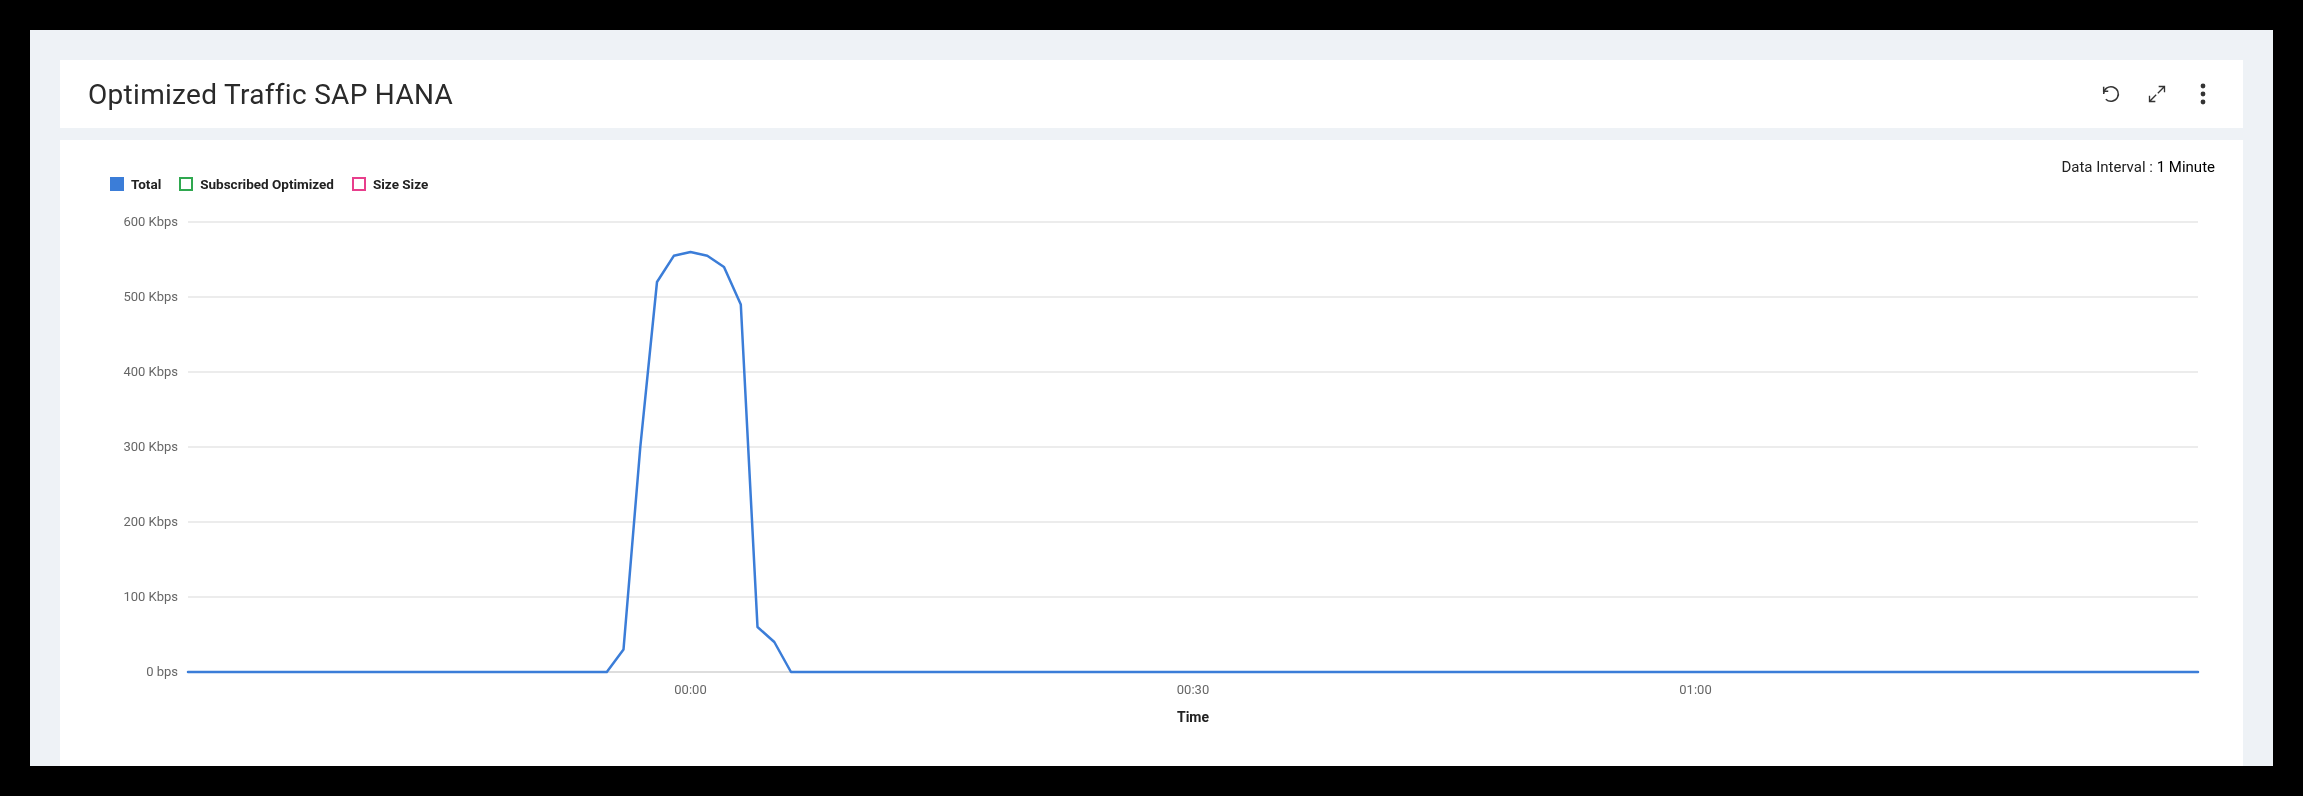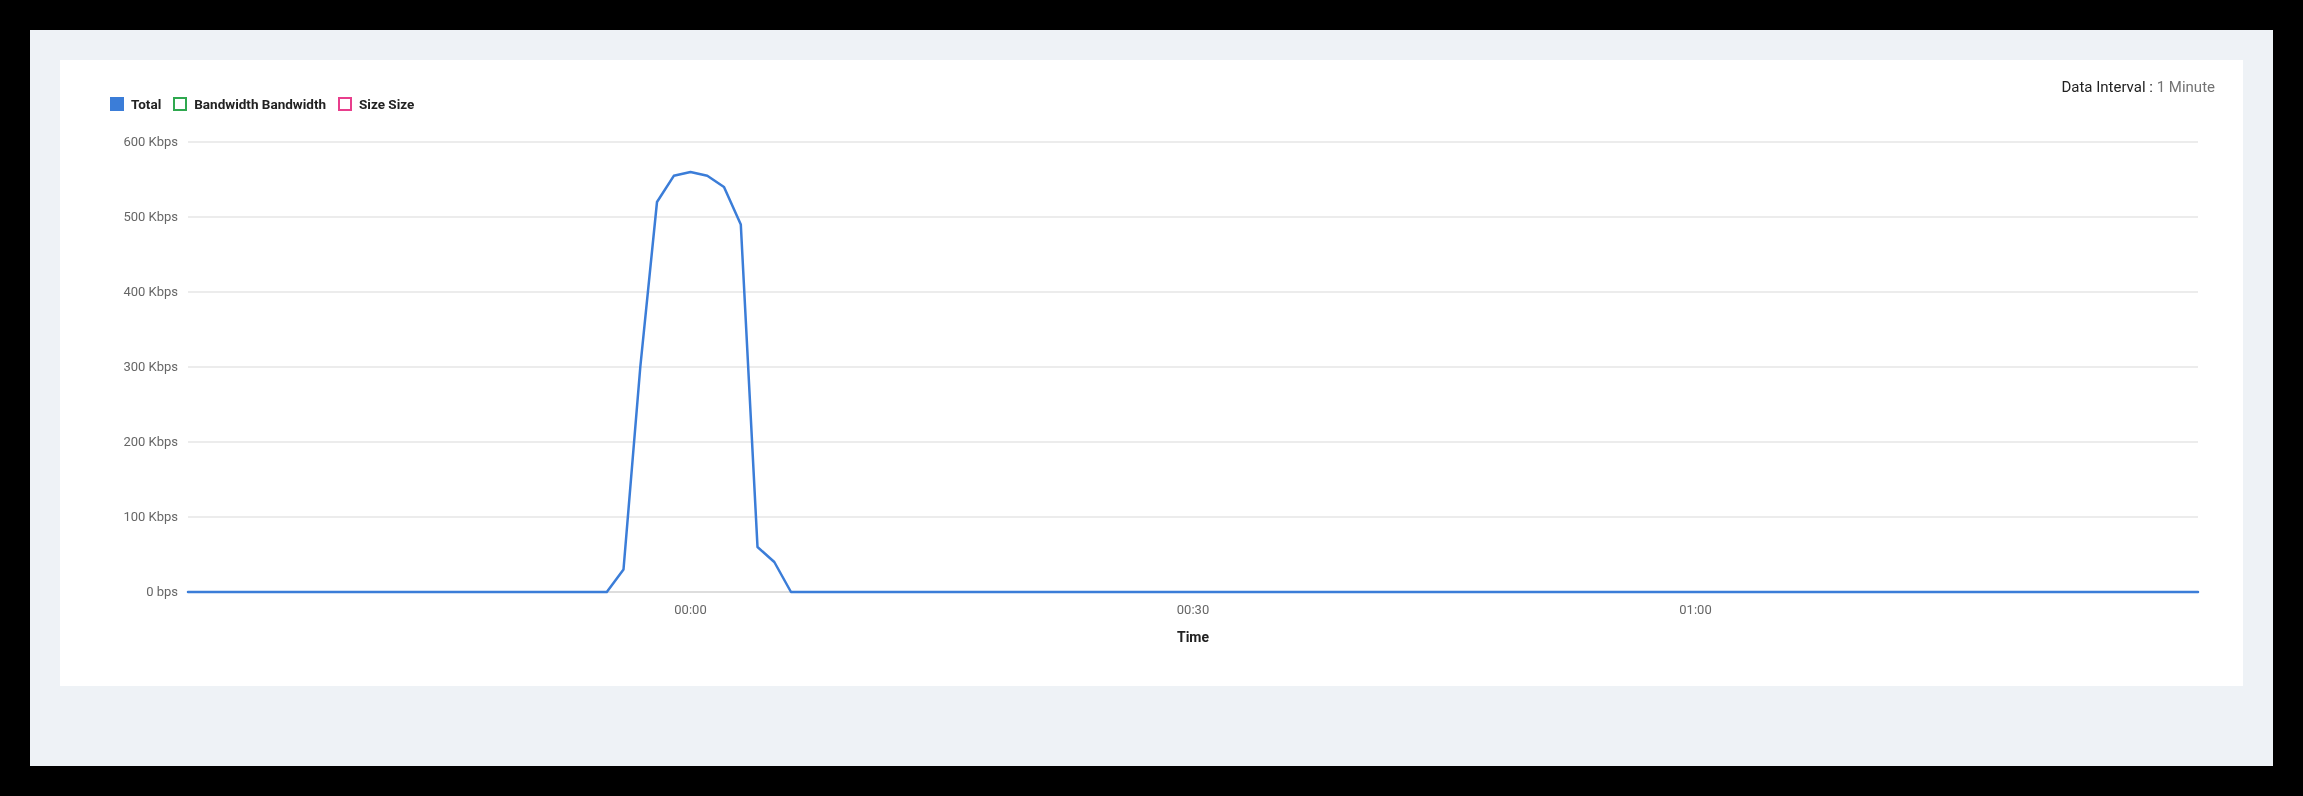--- a/index.html
+++ b/index.html
@@ -53,21 +53,21 @@
     position: relative;
   }
   .top-row {
     display: flex;
     justify-content: space-between;
     align-items: flex-start;
     margin-bottom: 6px;
   }
   .legend {
     display: flex;
-    gap: 12px;
+    gap: 18px;
     align-items: center;
     margin-left: 22px;
     margin-top: 18px;
   }
   .legend-item {
     display: flex;
     align-items: center;
     gap: 7px;
     font-size: 13.5px;
     font-weight: 700;
@@ -81,21 +81,21 @@
     display: inline-block;
   }
   .swatch-total   { border-color:#3b7dd8; background:#3b7dd8; }
   .swatch-sub     { border-color:#2fa84f; background:transparent; }
   .swatch-link    { border-color:#e83e8c; background:transparent; }
   .data-interval {
     font-size: 15px;
     color: #222;
   }
   .data-interval .lbl { font-weight: 400; }
-  .data-interval .val { color:#737373; font-weight:400; }
+  .data-interval .val { color:#000000; font-weight:400; }
   .chart-wrap {
     position: relative;
     margin-top: 10px;
   }
   svg.chart { display:block; }
   .y-tick-label {
     font-size: 13px;
     fill: #666;
     text-anchor: end;
   }
@@ -112,32 +112,55 @@
   }
   .gridline { stroke:#d9d9d9; stroke-width:1; }
   .baseline { stroke:#bbb; stroke-width:1; }
   .series-line { fill:none; stroke:#3b7dd8; stroke-width:2.5; stroke-linejoin:round; stroke-linecap:round; }
 </style>
 </head>
 <body>
 
 <div class="page">
 
+  <div class="panel header-panel">
+    <div class="title">Optimized Traffic SAP HANA</div>
+    <div class="header-actions">
+      <div class="icon-btn">
+        <svg width="22" height="22" viewBox="0 0 24 24">
+            <path d="M4 12a8 8 0 1 1 2.34 5.66" fill="none" stroke="#333" stroke-width="1.6"></path>
+            <path d="M4 4v5h5" fill="none" stroke="#333" stroke-width="1.6"></path>
+          </svg>
+      </div>
+      <div class="icon-btn">
+        <svg width="20" height="20" viewBox="0 0 24 24">
+            <path d="M14 3h7v7M21 3l-8 8M10 21H3v-7M3 21l8-8" fill="none" stroke="#333" stroke-width="1.6"></path>
+          </svg>
+      </div>
+      <div class="icon-btn">
+        <svg width="6" height="22" viewBox="0 0 6 22">
+            <circle cx="3" cy="3" r="2.4" fill="#333"></circle>
+            <circle cx="3" cy="11" r="2.4" fill="#333"></circle>
+            <circle cx="3" cy="19" r="2.4" fill="#333"></circle>
+          </svg>
+      </div>
+    </div>
+  </div>
 
   <div class="panel chart-panel">
 
     <div class="top-row">
       <div class="legend" id="legend-container">
           <div class="legend-item">
             <span class="legend-swatch swatch-total"></span>
             <span>Total</span>
           </div>
           <div class="legend-item">
             <span class="legend-swatch swatch-sub"></span>
-            <span>Bandwidth Bandwidth</span>
+            <span>Subscribed Optimized</span>
           </div>
           <div class="legend-item">
             <span class="legend-swatch swatch-link"></span>
             <span>Size Size</span>
           </div>
         </div>
       <div class="data-interval">
         <span class="lbl">Data Interval</span>
         <span> : </span>
         <span class="val">1 Minute</span>

